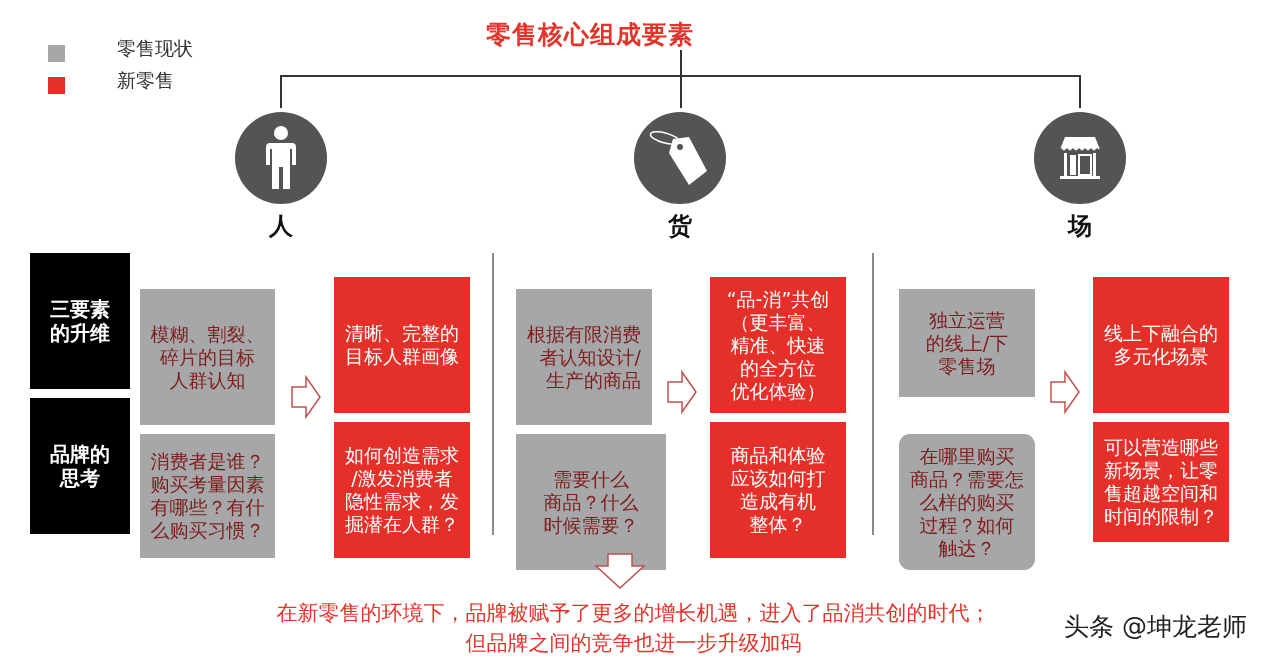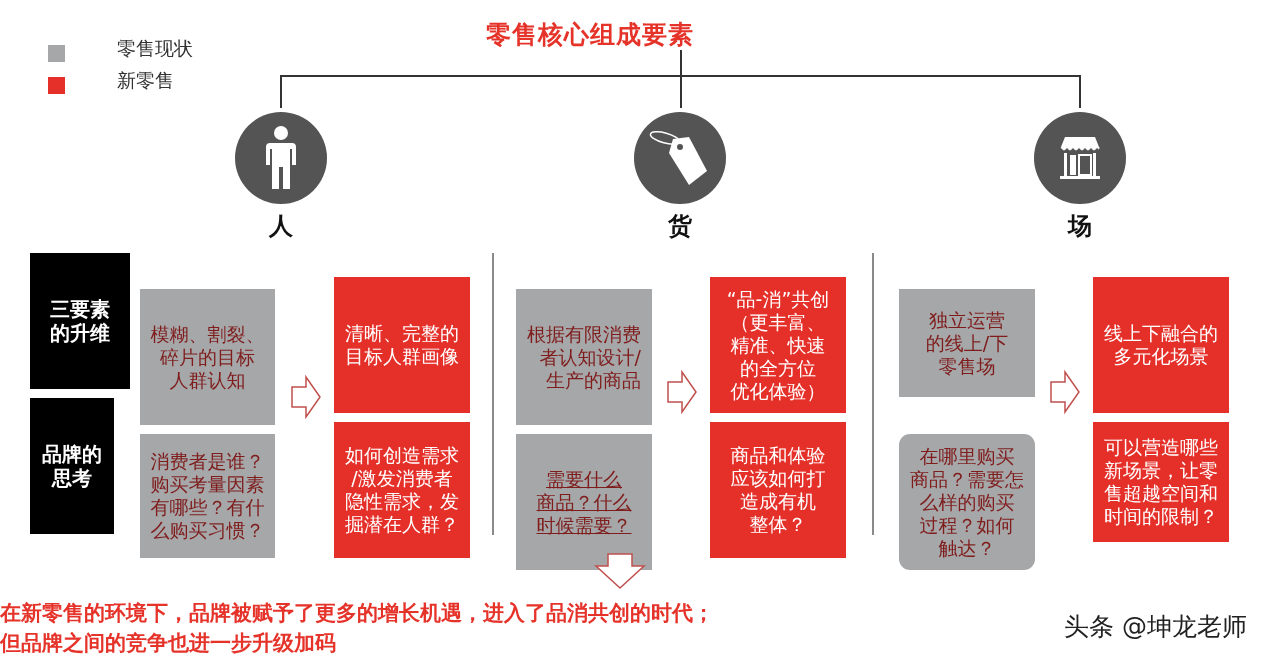--- a/index.html
+++ b/index.html
@@ -22,22 +22,22 @@
   .box { position: absolute; display: flex; align-items: center; justify-content: center; text-align: center;
          font-size: 19px; line-height: 23px; padding: 6px; white-space: pre-line; }
   .box.black { background: #000; color: #fff; font-weight: bold; font-size: 20px; line-height: 24px; }
   .box.gray { background: #a6a7a9; color: #7f1d1d; margin-top: 36px; }
   .box.red { background: #e5302a; color: #fff; margin-top: 24px; }
 
   .vdivider { position: absolute; width: 2px; background: #8a8a8a; }
 
   .arrow { position: absolute; }
 
-  .conclusion { position: absolute; left: 0; width: 1267px; color: #e5332a;
-                font-weight: bold; font-size: 21px; line-height: 30px; }
+  .conclusion { position: absolute; left: 0; width: 1267px; text-align: center; color: #e5332a;
+                font-weight: normal; font-size: 21px; line-height: 30px; }
   .watermark { position: absolute; right: 20px; top: 610px; font-size: 25px; color: #222; }
 </style>
 </head>
 <body>
 
 <div class="legend">
   <div class="legend-item">
     <span class="legend-swatch" style="background:#a6a7a9"></span>
     <span>零售现状</span>
   </div>
@@ -79,21 +79,21 @@
     <rect x="38" y="20" width="3" height="24" fill="#fff"></rect>
     <rect x="15" y="22" width="6" height="20" fill="#fff"></rect>
     <rect x="24" y="22" width="12" height="20" fill="none" stroke="#fff" stroke-width="2"></rect>
     <rect x="5" y="43" width="40" height="3" fill="#fff"></rect>
   </svg>
 </div>
 <div class="pillar-label" style="left:1040px; top:210px;">场</div>
 
 <div class="box black" style="left:30px; top:253px; width:100px; height:136px;">三要素
 的升维</div>
-<div class="box black" style="left:30px; top:398px; width:84px; height:136px;">品牌的
+<div class="box black" style="left:30px; top:398px; width:100px; height:136px;">品牌的
 思考</div>
 
 <div class="box gray" style="left:140px; top:253px; width:135px; height:136px;">模糊、割裂、
 碎片的目标
 人群认知</div>
 <div class="box gray" style="left:140px; top:398px; width:135px; height:124px;">消费者是谁？
 购买考量因素
 有哪些？有什
 么购买习惯？</div>
 <svg class="arrow" style="left:290px; top:375px;" width="32" height="44" viewBox="0 0 32 44">
@@ -104,21 +104,21 @@
 <div class="box red" style="left:334px; top:398px; width:136px; height:136px;">如何创造需求
 /激发消费者
 隐性需求，发
 掘潜在人群？</div>
 
 <div class="vdivider" style="left:492px; top:253px; height:282px;"></div>
 
 <div class="box gray" style="left:516px; top:253px; width:136px; height:136px;text-align:right;">根据有限消费
 者认知设计/
 生产的商品</div>
-<div class="box gray" style="left:516px; top:398px; width:136px; height:136px;text-decoration:underline;">需要什么
+<div class="box gray" style="left:516px; top:398px; width:150px; height:136px;">需要什么
 商品？什么
 时候需要？</div>
 <svg class="arrow" style="left:666px; top:370px;" width="32" height="44" viewBox="0 0 32 44">
   <path d="M2 12 H16 V2 L30 22 L16 42 V32 H2 Z" fill="#fff" stroke="#c0504d" stroke-width="1.5"></path>
 </svg>
 <div class="box red" style="left:710px; top:253px; width:136px; height:136px;">“品-消”共创
 （更丰富、
 精准、快速
 的全方位
 优化体验）</div>

